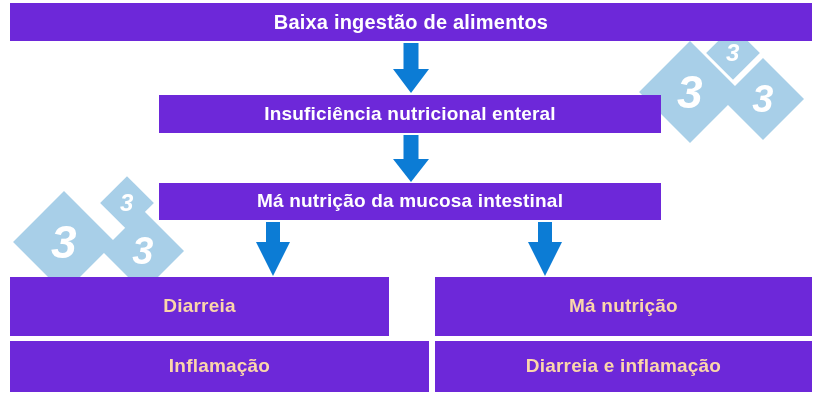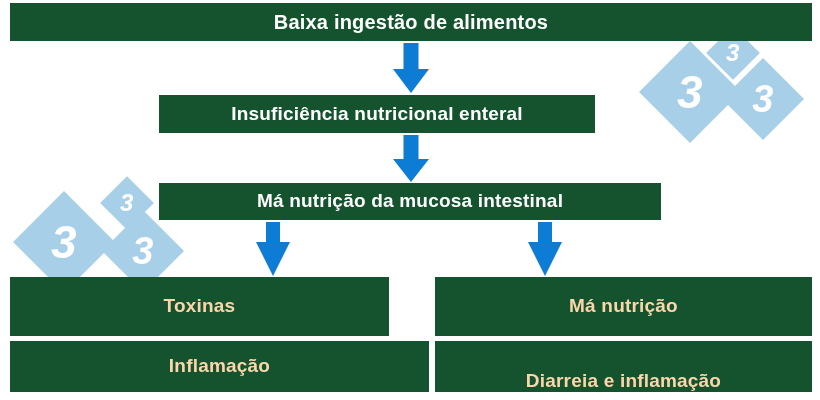--- a/index.html
+++ b/index.html
@@ -44,21 +44,21 @@
   .wm-big  { width: 72px; height: 72px; }
   .wm-big  span { font-size: 46px; }
   .wm-mid  { width: 58px; height: 58px; }
   .wm-mid  span { font-size: 38px; }
   .wm-small{ width: 38px; height: 38px; }
   .wm-small span { font-size: 24px; }
 
   
   .node {
     position: absolute;
-    background: #14532d;
+    background: #6d28d9;
     display: flex;
     align-items: center;
     justify-content: center;
     text-align: center;
     box-sizing: border-box;
   }
   .node .label {
     font-weight: bold;
     letter-spacing: 0.2px;
     line-height: 1.1;
@@ -124,21 +124,21 @@
 
   <div class="node node-white" style="left:10px; top:3px; width:802px; height:38px;">
     <span class="label" style="font-size:20px;">Baixa ingestão de alimentos</span>
   </div>
 
   <div class="arrow" style="left:393px; top:43px; width:36px; height:50px;">
     <div class="shaft" style="width:15px; height:26px;"></div>
     <div class="head" style="top:26px; border-left-width:18px; border-right-width:18px; border-top-width:24px;"></div>
   </div>
 
-  <div class="node node-white" style="left:159px; top:95px; width:436px; height:38px;">
+  <div class="node node-white" style="left:159px; top:95px; width:502px; height:38px;">
     <span class="label" style="font-size:19px;">Insuficiência nutricional enteral</span>
   </div>
 
   <div class="arrow" style="left:393px; top:135px; width:36px; height:48px;">
     <div class="shaft" style="width:15px; height:24px;"></div>
     <div class="head" style="top:24px; border-left-width:18px; border-right-width:18px; border-top-width:23px;"></div>
   </div>
 
   <div class="node node-white" style="left:159px; top:183px; width:502px; height:37px;align-items:center;">
     <span class="label" style="font-size:19px;">Má nutrição da mucosa intestinal</span>
@@ -148,28 +148,28 @@
     <div class="shaft" style="width:14px; height:20px;"></div>
     <div class="head" style="top:20px; border-left-width:17px; border-right-width:17px; border-top-width:34px;"></div>
   </div>
 
   <div class="arrow" style="left:527px; top:222px; width:36px; height:54px;">
     <div class="shaft" style="width:14px; height:20px;"></div>
     <div class="head" style="top:20px; border-left-width:17px; border-right-width:17px; border-top-width:34px;"></div>
   </div>
 
   <div class="node node-cream" style="left:10px; top:277px; width:379px; height:59px;">
-    <span class="label" style="font-size:19px;">Toxinas</span>
+    <span class="label" style="font-size:19px;">Diarreia</span>
   </div>
 
   <div class="node node-cream" style="left:435px; top:277px; width:377px; height:59px;">
     <span class="label" style="font-size:19px;">Má nutrição</span>
   </div>
 
   <div class="node node-cream" style="left:10px; top:341px; width:419px; height:51px;">
     <span class="label" style="font-size:19px;">Inflamação</span>
   </div>
 
-  <div class="node node-cream" style="left:435px; top:341px; width:377px; height:51px;align-items:flex-end;">
+  <div class="node node-cream" style="left:435px; top:341px; width:377px; height:51px;">
     <span class="label" style="font-size:19px;">Diarreia e inflamação</span>
   </div>
 
 </div>
 
 </body></html>

